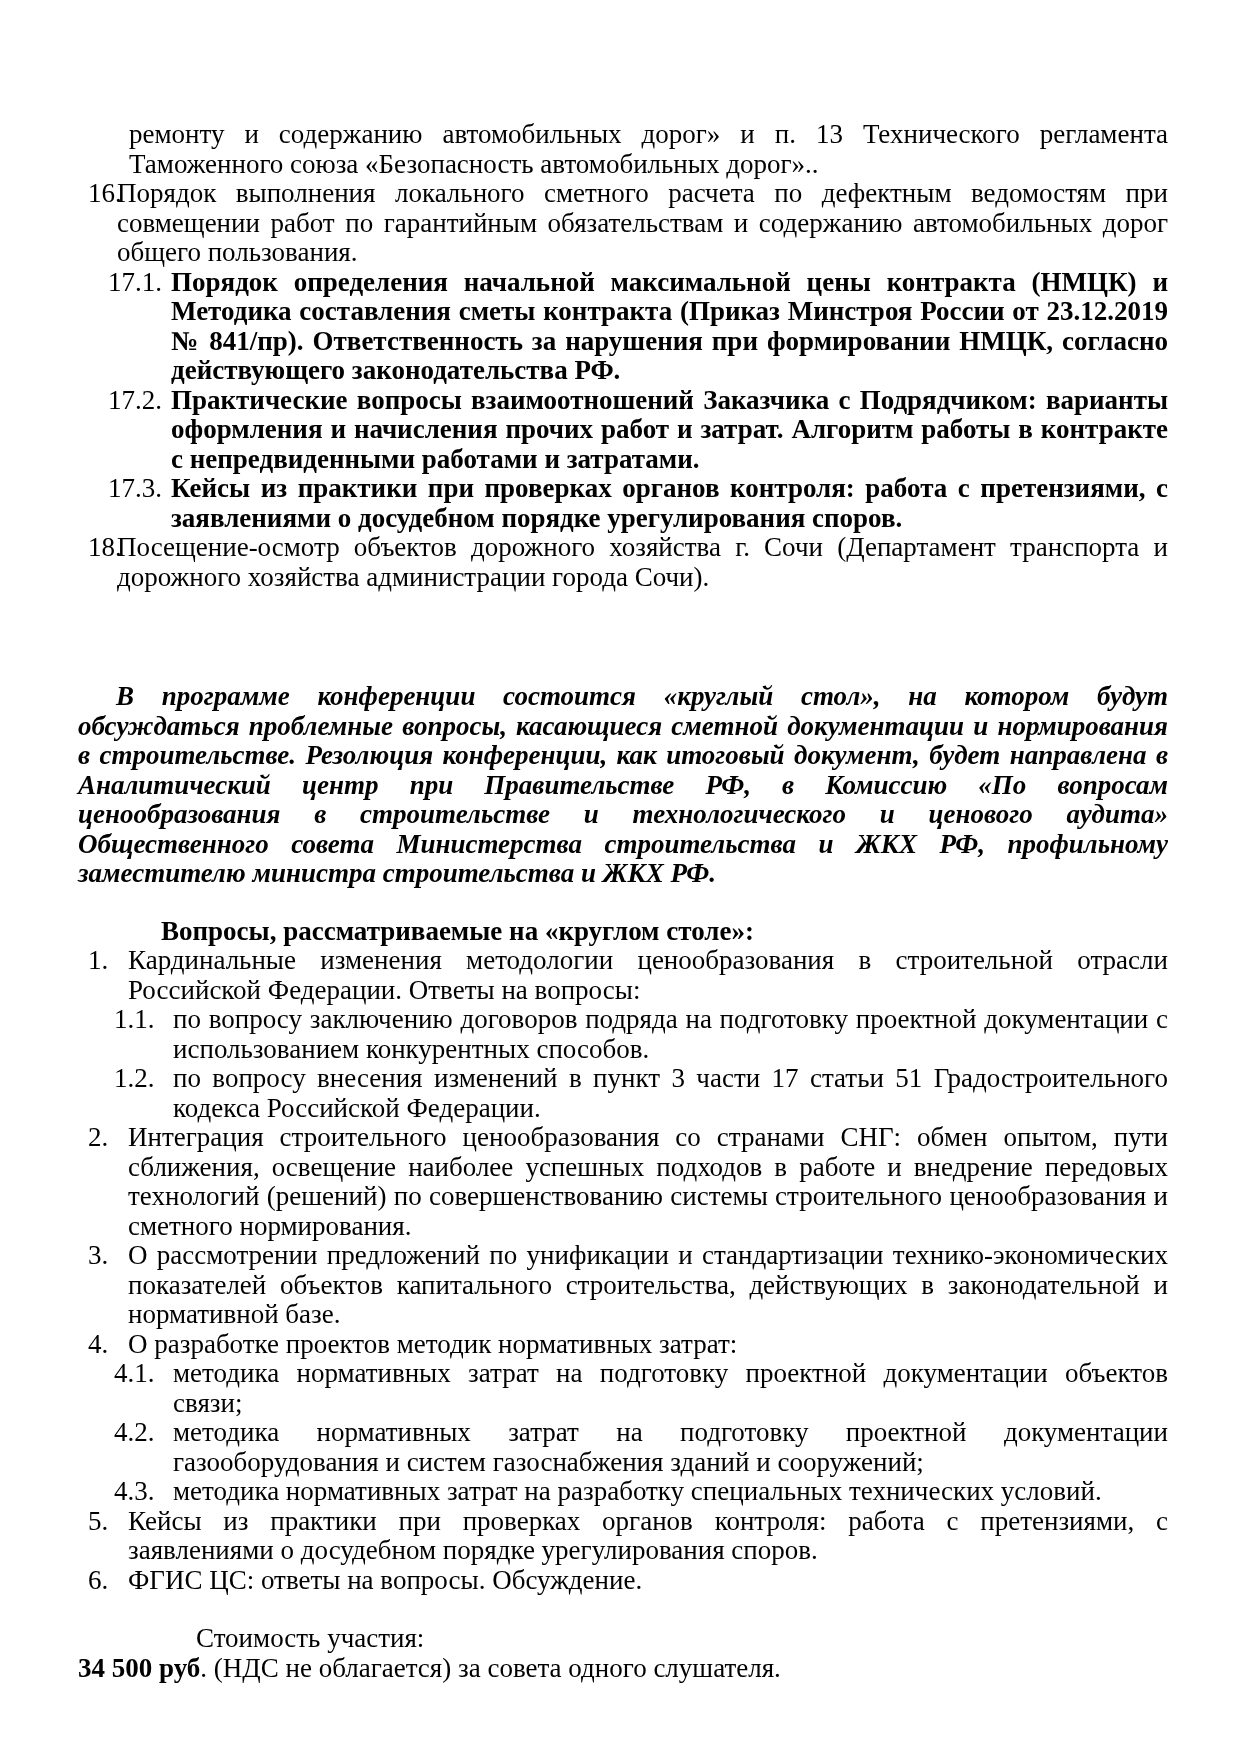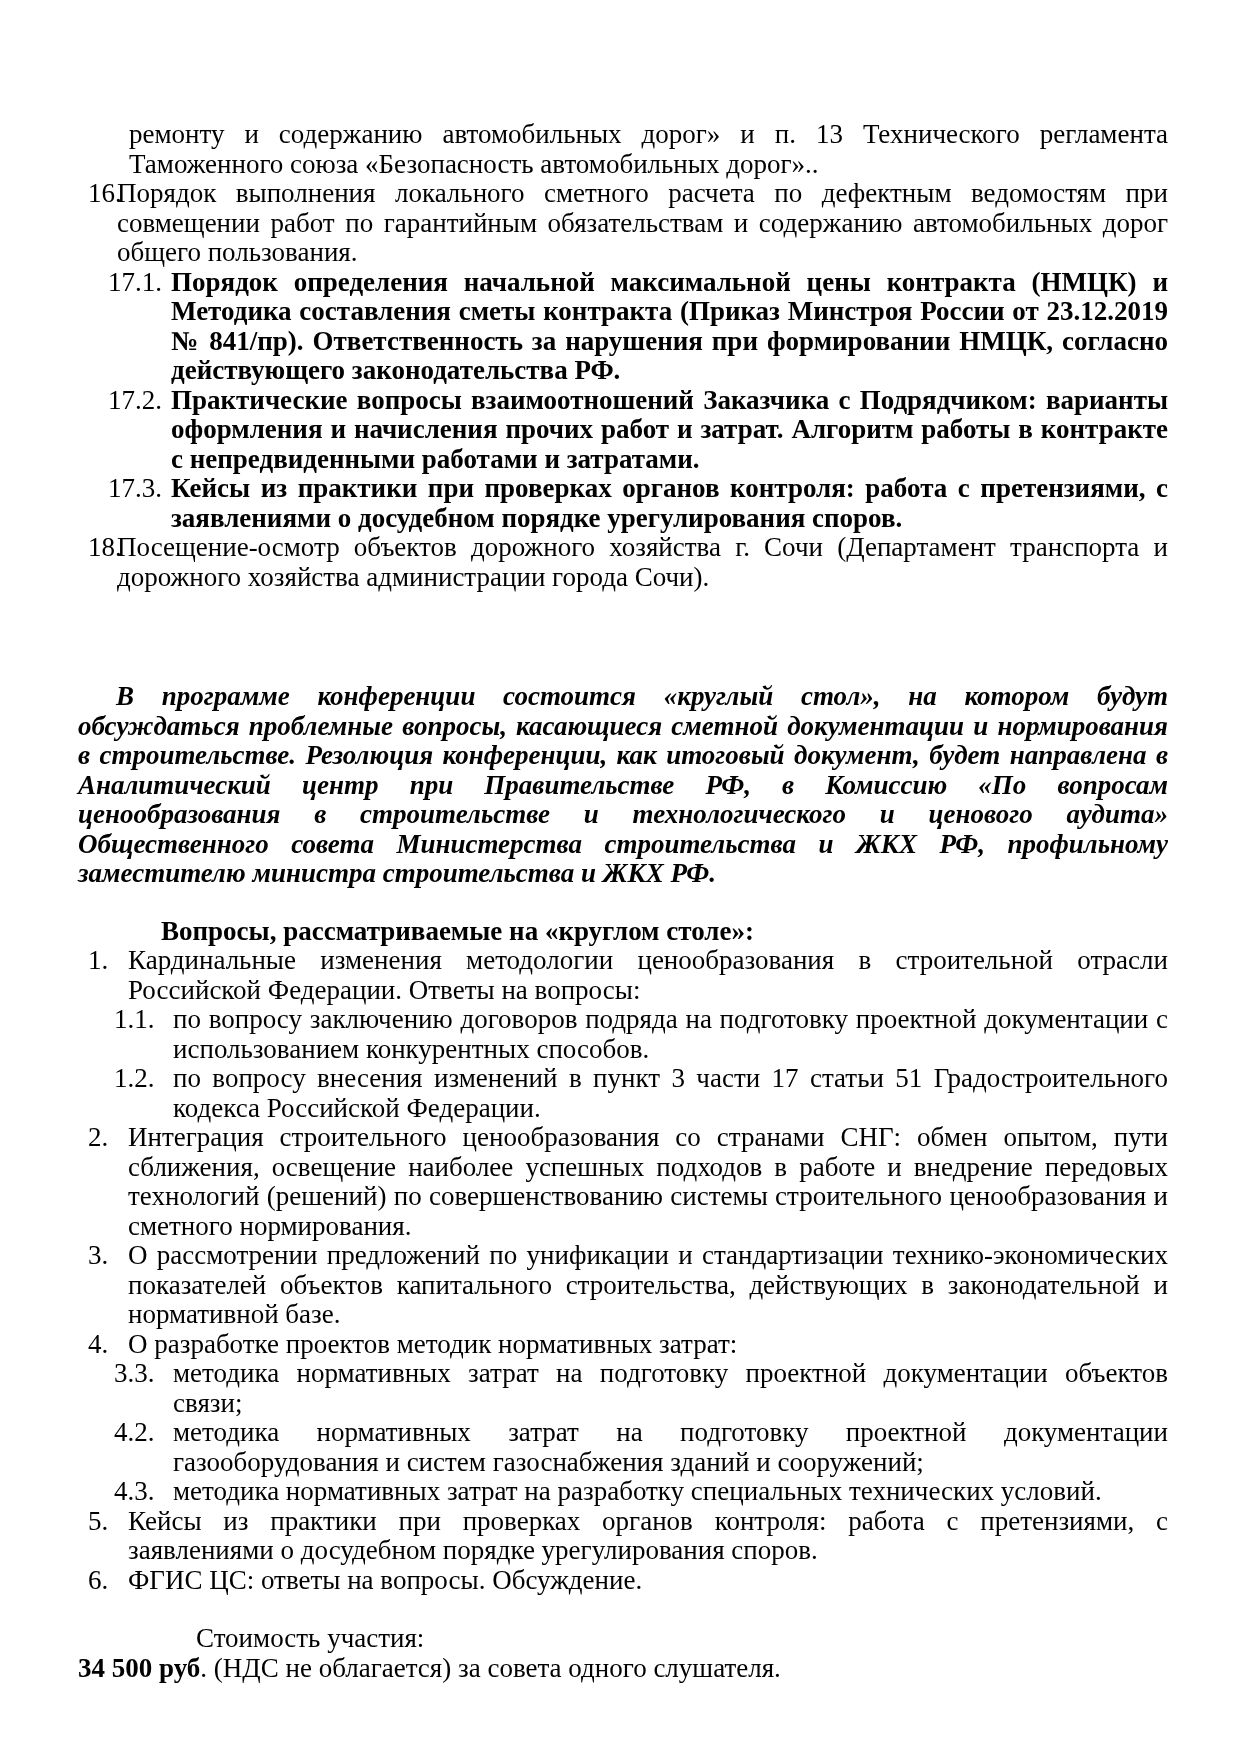--- a/index.html
+++ b/index.html
@@ -100,21 +100,21 @@
     <span class="num">3.</span>
     <div class="txt">О рассмотрении предложений по унификации и стандартизации технико-экономических показателей объектов капитального строительства, действующих в законодательной и нормативной базе.</div>
   </div>
 
   <div class="li lvl1">
     <span class="num">4.</span>
     <div class="txt">О разработке проектов методик нормативных затрат:</div>
   </div>
 
   <div class="li lvl2">
-    <span class="num">3.3.</span>
+    <span class="num">4.1.</span>
     <div class="txt">методика нормативных затрат на подготовку проектной документации объектов связи;</div>
   </div>
 
   <div class="li lvl2">
     <span class="num">4.2.</span>
     <div class="txt">методика нормативных затрат на подготовку проектной документации газооборудования и систем газоснабжения зданий и сооружений;</div>
   </div>
 
   <div class="li lvl2">
     <span class="num">4.3.</span>

